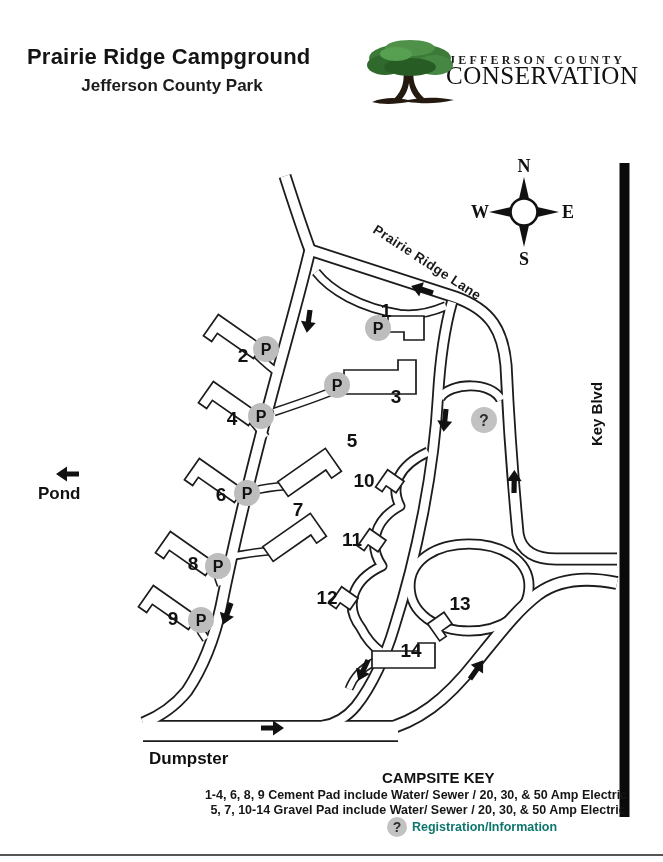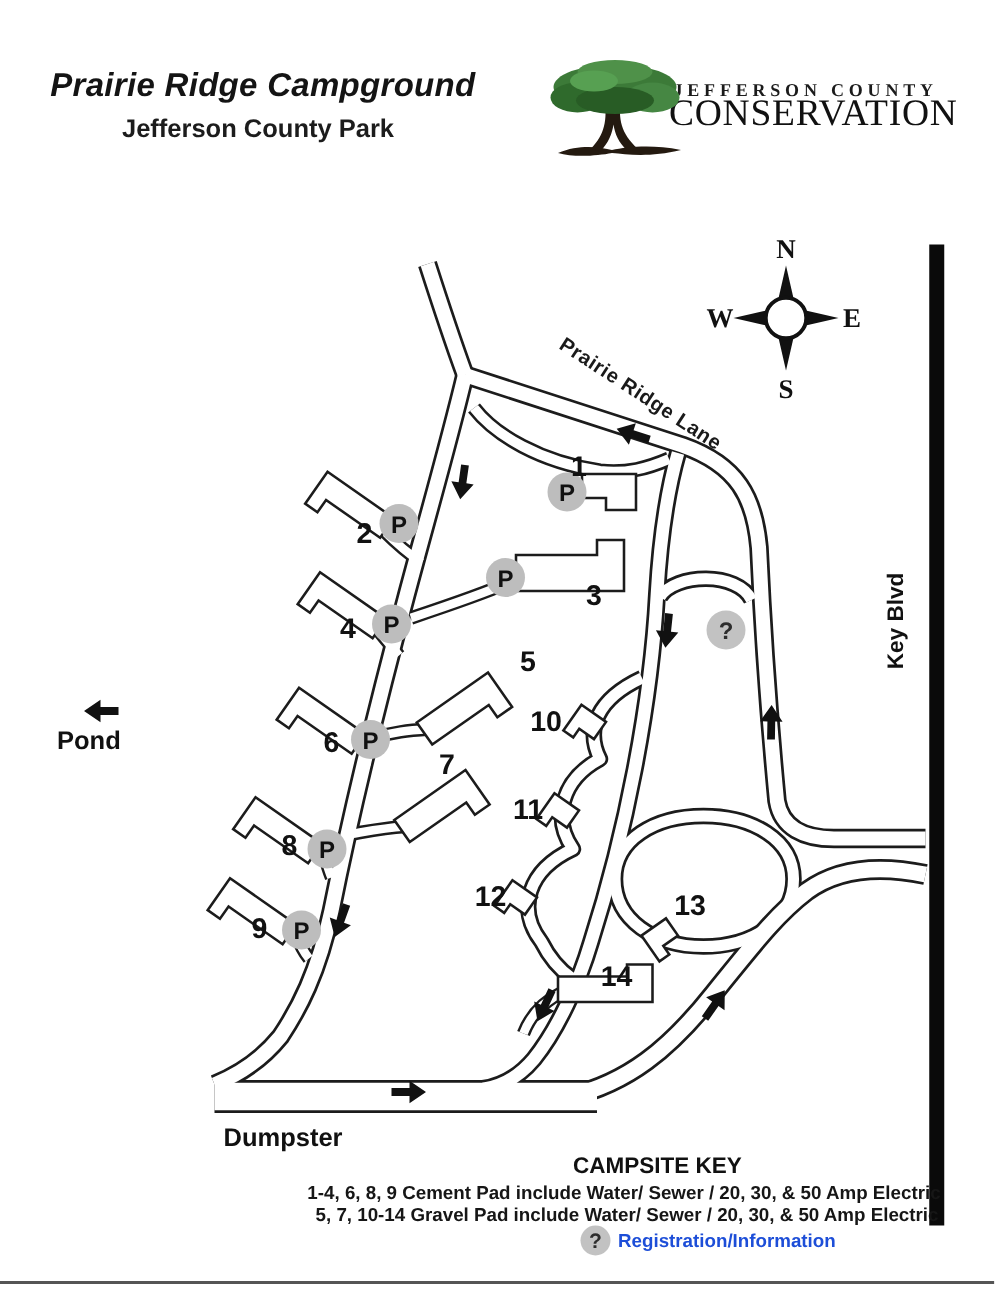--- a/index.html
+++ b/index.html
@@ -1,29 +1,29 @@
 <!DOCTYPE html>
 <html><head>
 <meta charset="utf-8">
 <style>
   html,body{margin:0;padding:0;background:#ffffff;width:663px;height:862px;position:relative;
     font-family:"Liberation Sans",sans-serif;}
   .abs{position:absolute;}
   .page{position:relative;width:663px;height:862px;overflow:hidden;background:#fff;}
-  .title{left:27px;top:44px;width:290px;text-align:right;font-size:22px;font-weight:bold;color:#141414;letter-spacing:.2px;font-style:italic;}
+  .title{left:27px;top:44px;width:290px;text-align:left;font-size:22px;font-weight:bold;color:#141414;letter-spacing:.2px;}
   .subtitle{left:27px;top:76px;width:290px;text-align:center;font-size:17px;font-weight:bold;color:#1c1c1c;font-weight:600;}
   .org1{left:449px;top:53px;font-family:"Liberation Serif",serif;font-size:12px;font-weight:600;letter-spacing:3.2px;color:#1b1b1b;}
   .org2{left:446px;top:62px;font-family:Liberation Serif, serif;font-size:25px;font-weight:400;letter-spacing:.5px;color:#111;}
   .legend-title{left:382px;top:769px;width:160px;text-align:left;font-size:15px;font-weight:bold;color:#111;}
   .legend-line1{left:116px;top:788px;width:600px;text-align:center;font-size:12.5px;font-weight:600;color:#161616;}
   .legend-line2{left:118px;top:803px;width:600px;text-align:center;font-size:12.5px;font-weight:600;color:#161616;}
   .legend-reg{left:387px;top:817px;display:flex;align-items:center;gap:5px;}
   .legend-reg .qcircle{width:20px;height:20px;border-radius:50%;background:#c2c2c2;color:#2d2d2d;
     font-weight:bold;font-size:14px;display:flex;align-items:center;justify-content:center;}
-  .legend-reg .qlabel{font-size:12.5px;font-weight:600;color:#1d4ed8;text-align:center;}
+  .legend-reg .qlabel{font-size:12.5px;font-weight:600;color:#0f766e;text-align:center;}
   .bottom-rule{left:0;top:854px;width:663px;height:2px;background:#555;}
   svg text{font-family:"Liberation Sans",sans-serif;}
   svg text.serif{font-family:"Liberation Serif",serif;}
 </style>
 </head>
 <body>
 
 <div class="page">
 
   <div class="abs title">Prairie Ridge Campground</div>

